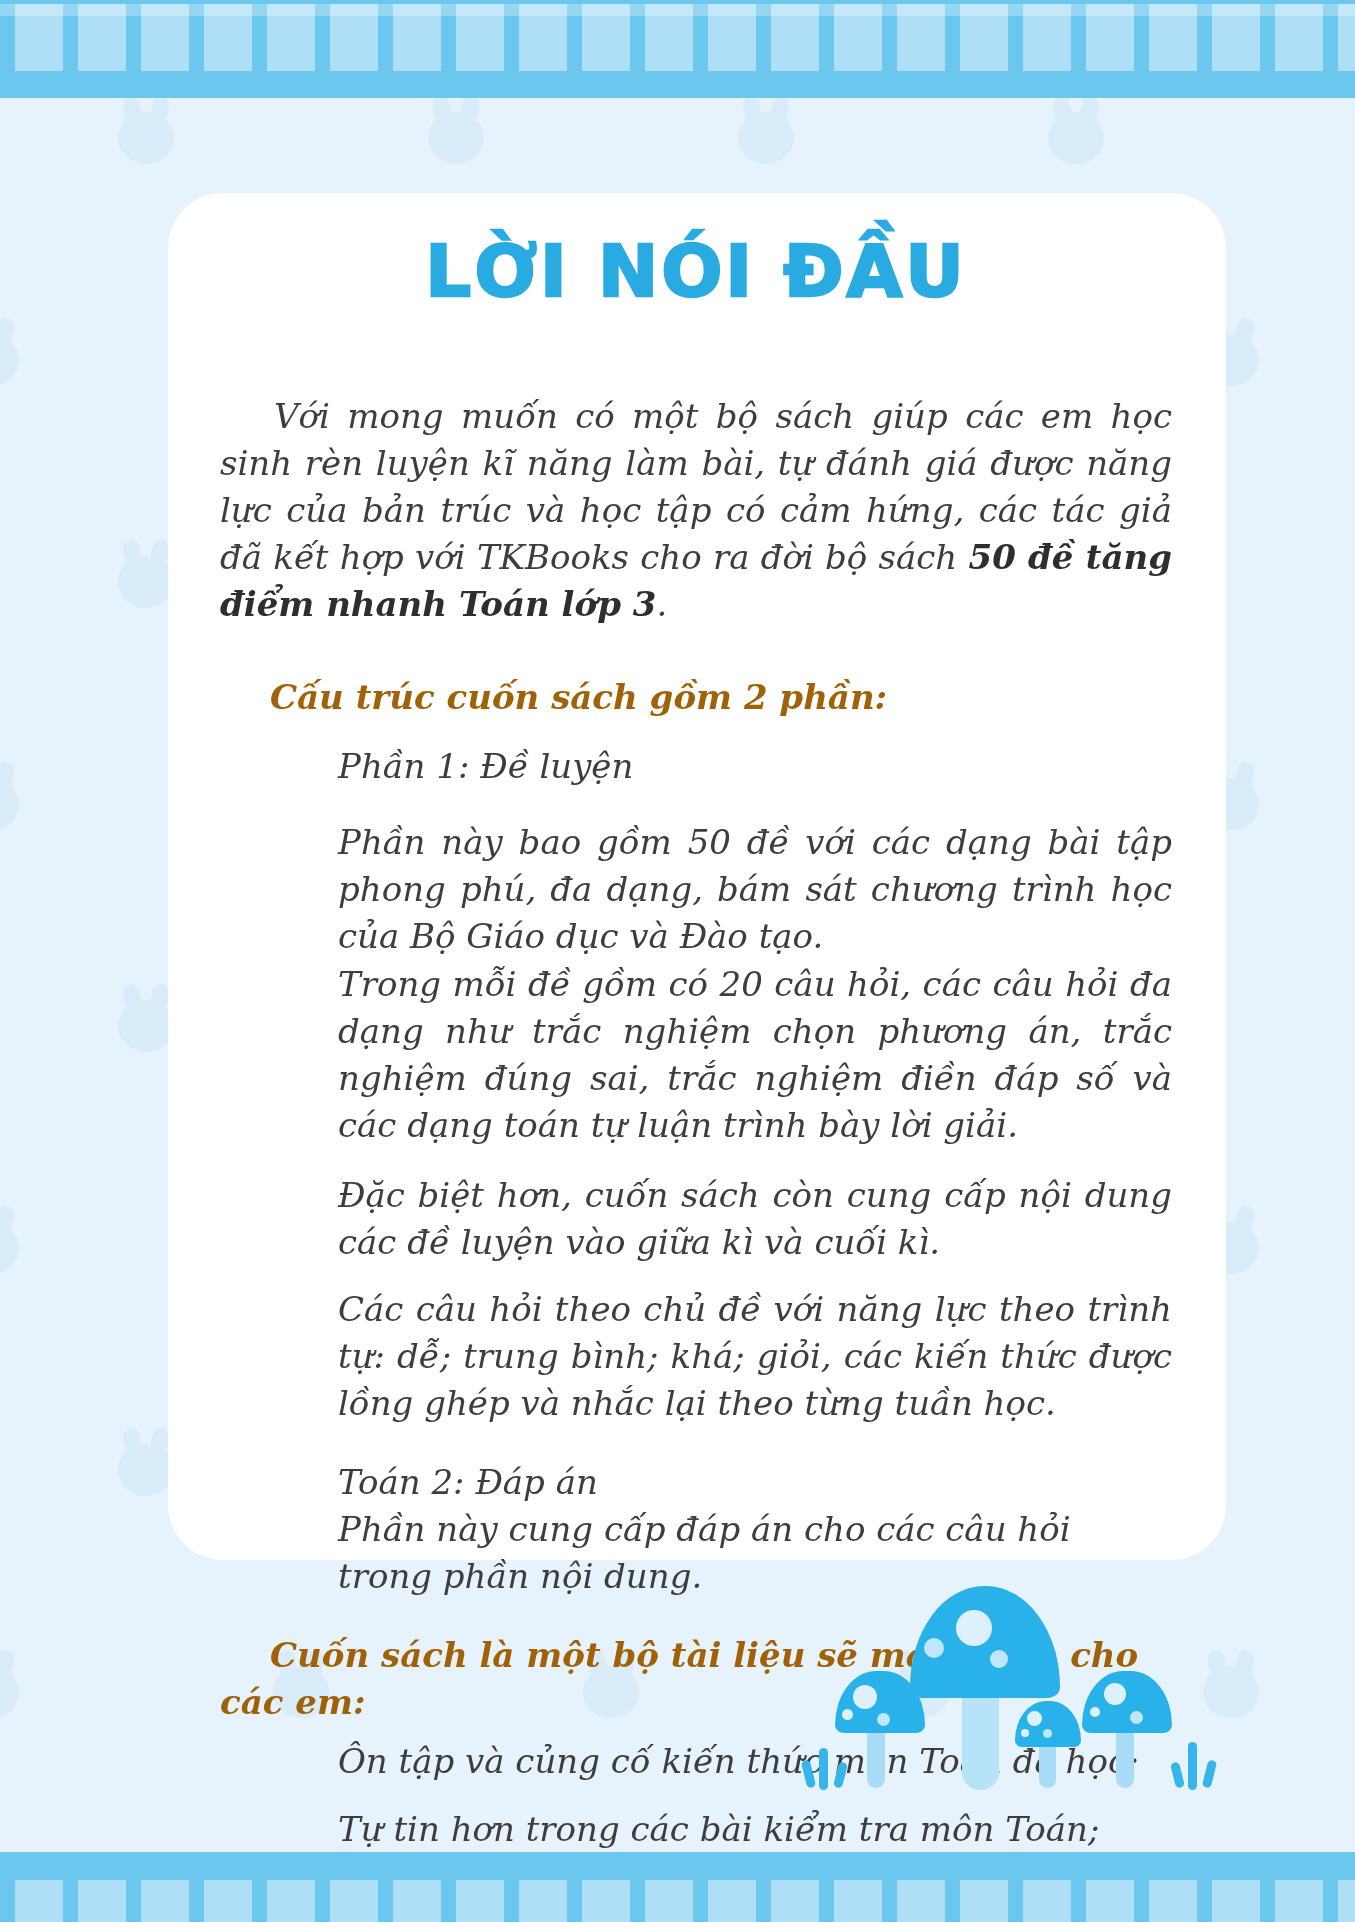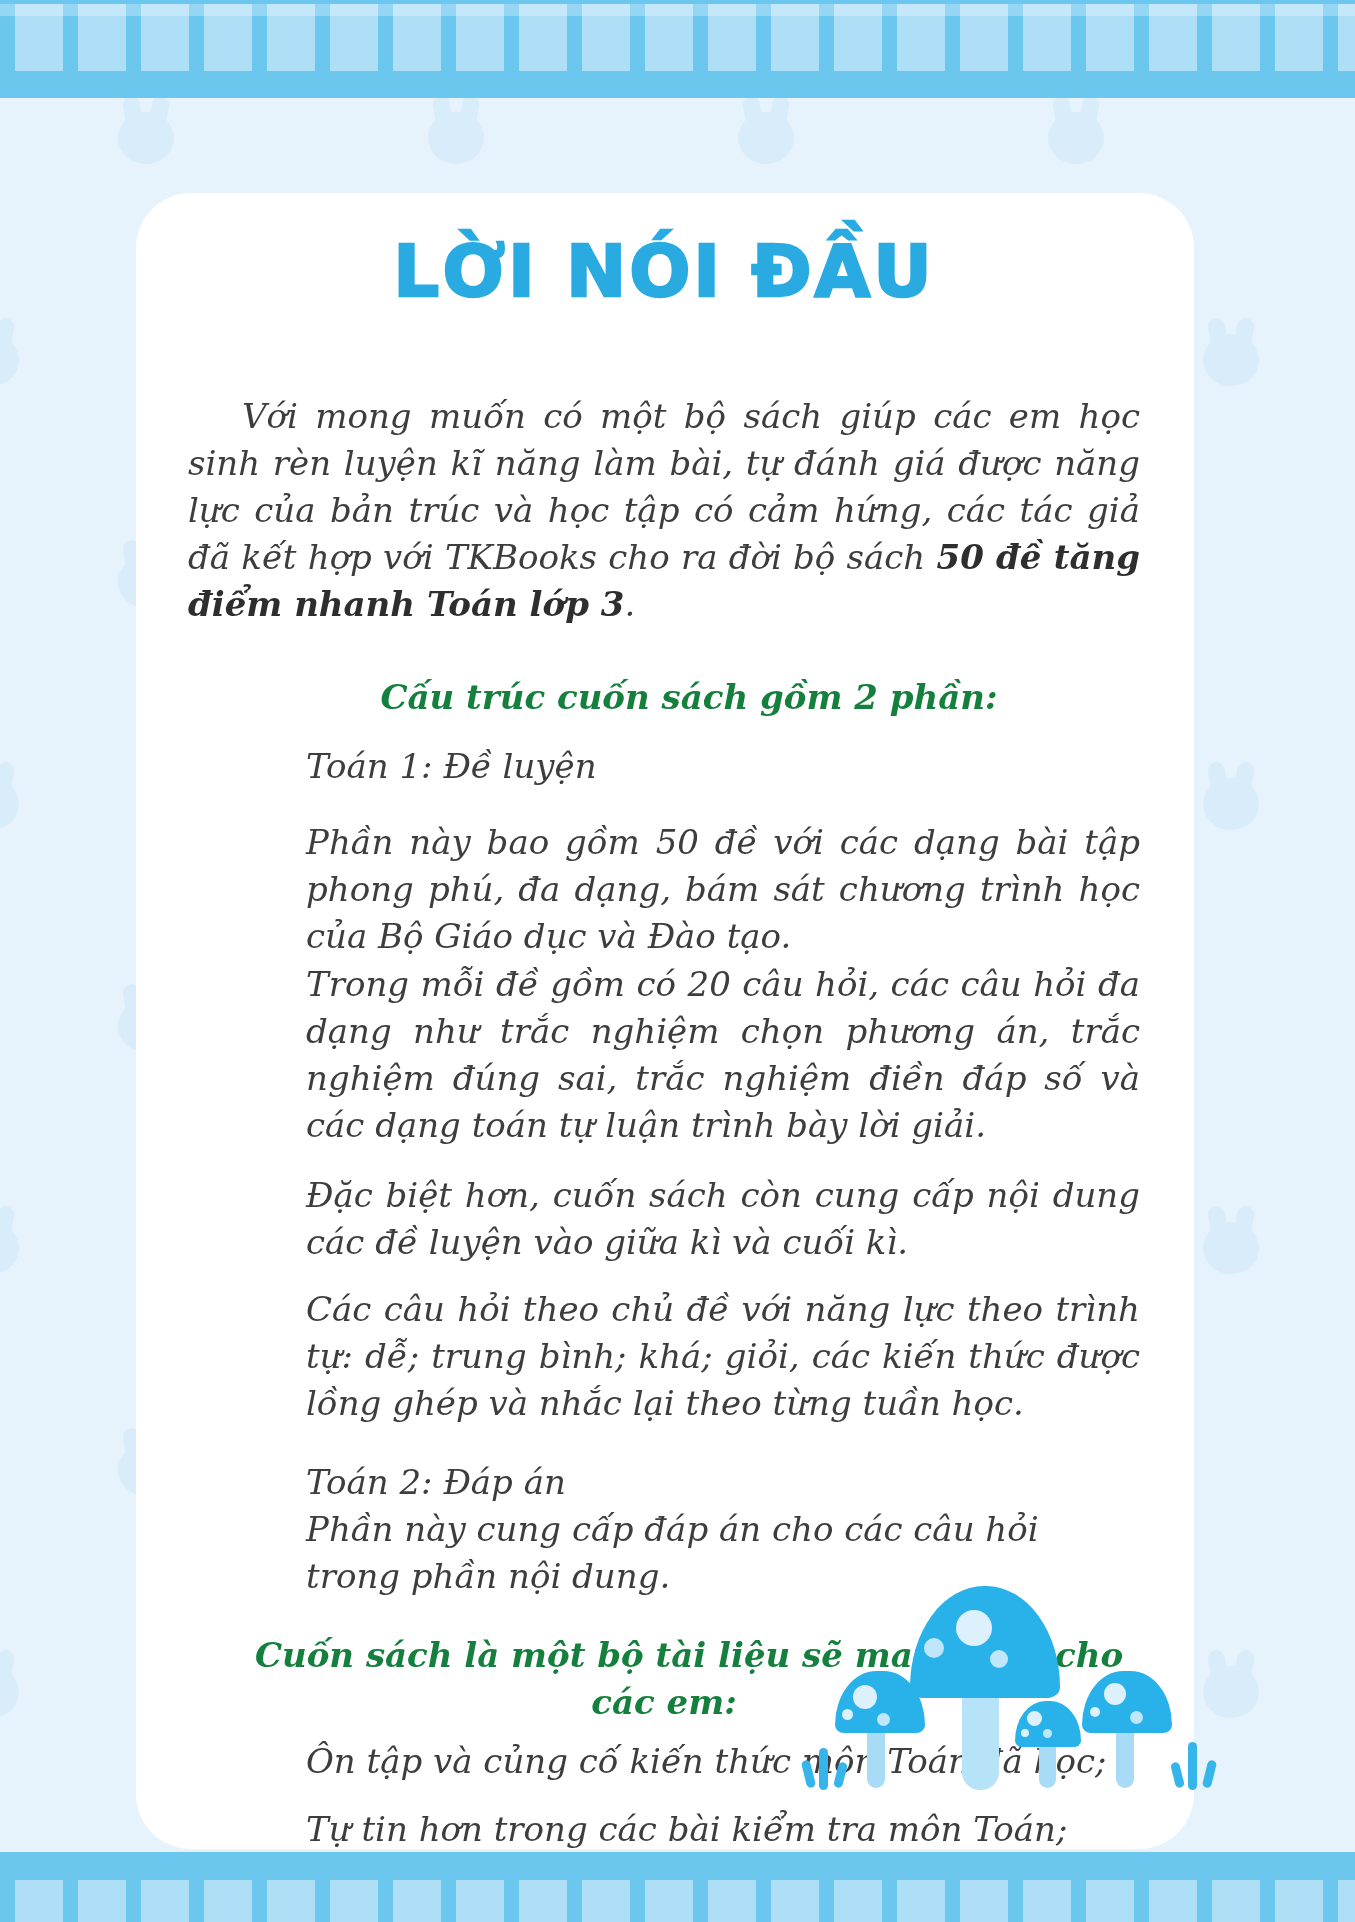--- a/index.html
+++ b/index.html
@@ -31,42 +31,42 @@
   }
   .border-top::before{content:"";position:absolute;top:0;left:0;right:0;height:4px;background:#6cc7ef;}
   .border-top::after{content:"";position:absolute;bottom:0;left:0;right:0;height:27px;background:#6cc7ef;}
   .border-bottom{
     position:absolute;bottom:0;left:0;right:0;height:70px;z-index:3;
     background:repeating-linear-gradient(90deg,#6cc7ef 0 15px,#aedff7 15px 63px);
   }
   .border-bottom::before{content:"";position:absolute;top:0;left:0;right:0;height:28px;background:#6cc7ef;}
   
   #card{
-    position:absolute;left:136px;top:193px;width:1058px;height:1656px;
+    position:absolute;left:168px;top:193px;width:1058px;height:1367px;
     background:#ffffff;border-radius:55px;z-index:2;
     box-sizing:border-box;padding:22px 54px 0 52px;
   }
   .page-title{
     margin:0;padding-top:8px;height:96px;line-height:96px;
     text-align:center;
     font-family:"DejaVu Sans", sans-serif;
     font-weight:800;font-size:72px;letter-spacing:3px;
     color:#29abe2;
     -webkit-text-stroke:2.5px #29abe2;
   }
   .body-text{
     color:#3d3d3d;font-size:34px;line-height:47px;font-style:italic;
   }
   p{margin:0;}
   .p-intro{
     margin-top:74px;text-align:justify;text-indent:54px;
   }
   .p-intro b{color:#2e2e2e;}
   .h-main{
-    font-weight:bold;color:#15803d;text-indent:50px;text-align:center;
+    font-weight:bold;color:#a16207;text-indent:50px;
   }
   .h1{margin-top:46px;}
   .h2{margin-top:32px;}
   .sub{margin-left:118px;}
   .sub-title{margin-top:22px;}
   .sub-title-2{margin-top:32px;}
   .jp{text-align:justify;}
   .sp1{margin-top:29px;}
   .sp2{margin-top:1px;}
   .sp3{margin-top:20px;}
@@ -140,21 +140,21 @@
   <div class="border-bottom"></div>
 
   <div id="card">
     <h1 class="page-title">LỜI NÓI ĐẦU</h1>
 
     <div class="body-text">
       <p class="p-intro"><span>Với mong muốn có một bộ sách giúp các em học sinh rèn luyện kĩ năng làm bài, tự đánh giá được năng lực của bản trúc và học tập có cảm hứng, các tác giả đã kết hợp với TKBooks cho ra đời bộ sách </span><b>50 đề tăng điểm nhanh Toán lớp 3</b><span>.</span></p>
 
       <p class="h-main h1">Cấu trúc cuốn sách gồm 2 phần:</p>
 
-      <p class="sub sub-title">Toán 1: Đề luyện</p>
+      <p class="sub sub-title">Phần 1: Đề luyện</p>
       <p class="sub jp sp1">Phần này bao gồm 50 đề với các dạng bài tập phong phú, đa dạng, bám sát chương trình học của Bộ Giáo dục và Đào tạo.</p>
       <p class="sub jp sp2">Trong mỗi đề gồm có 20 câu hỏi, các câu hỏi đa dạng như trắc nghiệm chọn phương án, trắc nghiệm đúng sai, trắc nghiệm điền đáp số và các dạng toán tự luận trình bày lời giải.</p>
       <p class="sub jp sp4">Đặc biệt hơn, cuốn sách còn cung cấp nội dung các đề luyện vào giữa kì và cuối kì.</p>
       <p class="sub jp sp3">Các câu hỏi theo chủ đề với năng lực theo trình tự: dễ; trung bình; khá; giỏi, các kiến thức được lồng ghép và nhắc lại theo từng tuần học.</p>
 
       <p class="sub sub-title-2">Toán 2: Đáp án</p>
       <p class="sub sp5">Phần này cung cấp đáp án cho các câu hỏi trong phần nội dung.</p>
 
       <p class="h-main h2">Cuốn sách là một bộ tài liệu sẽ mang đến cho các em:</p>
 

